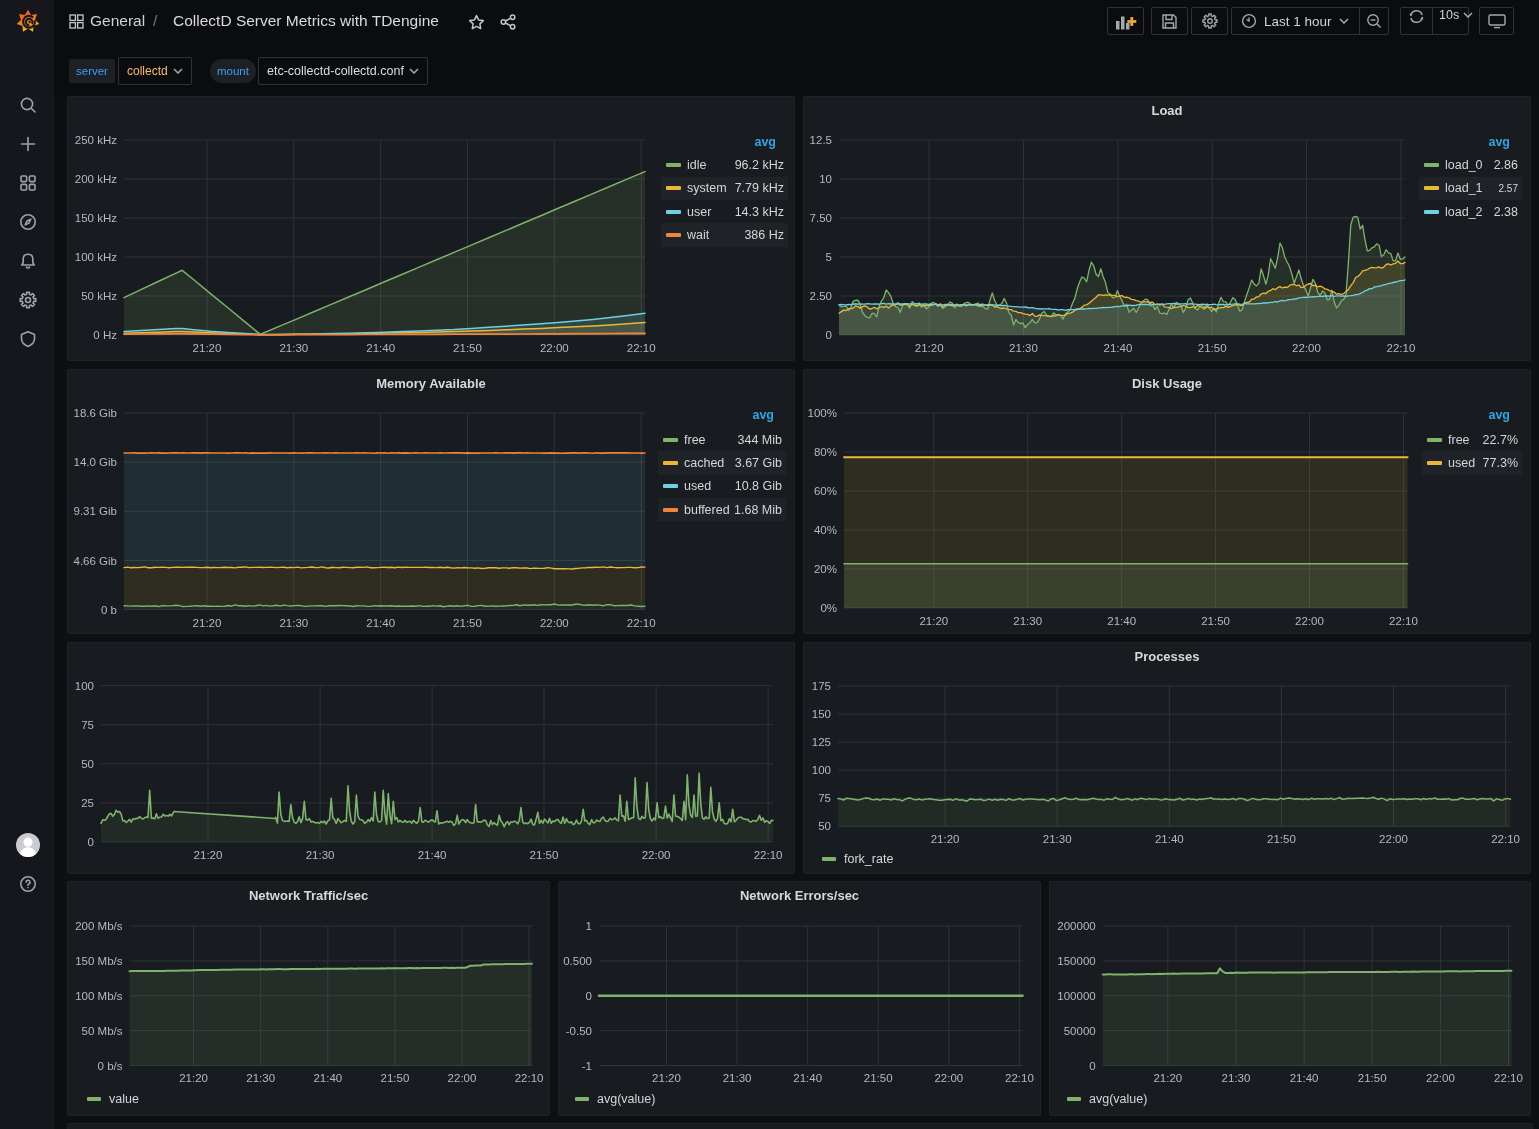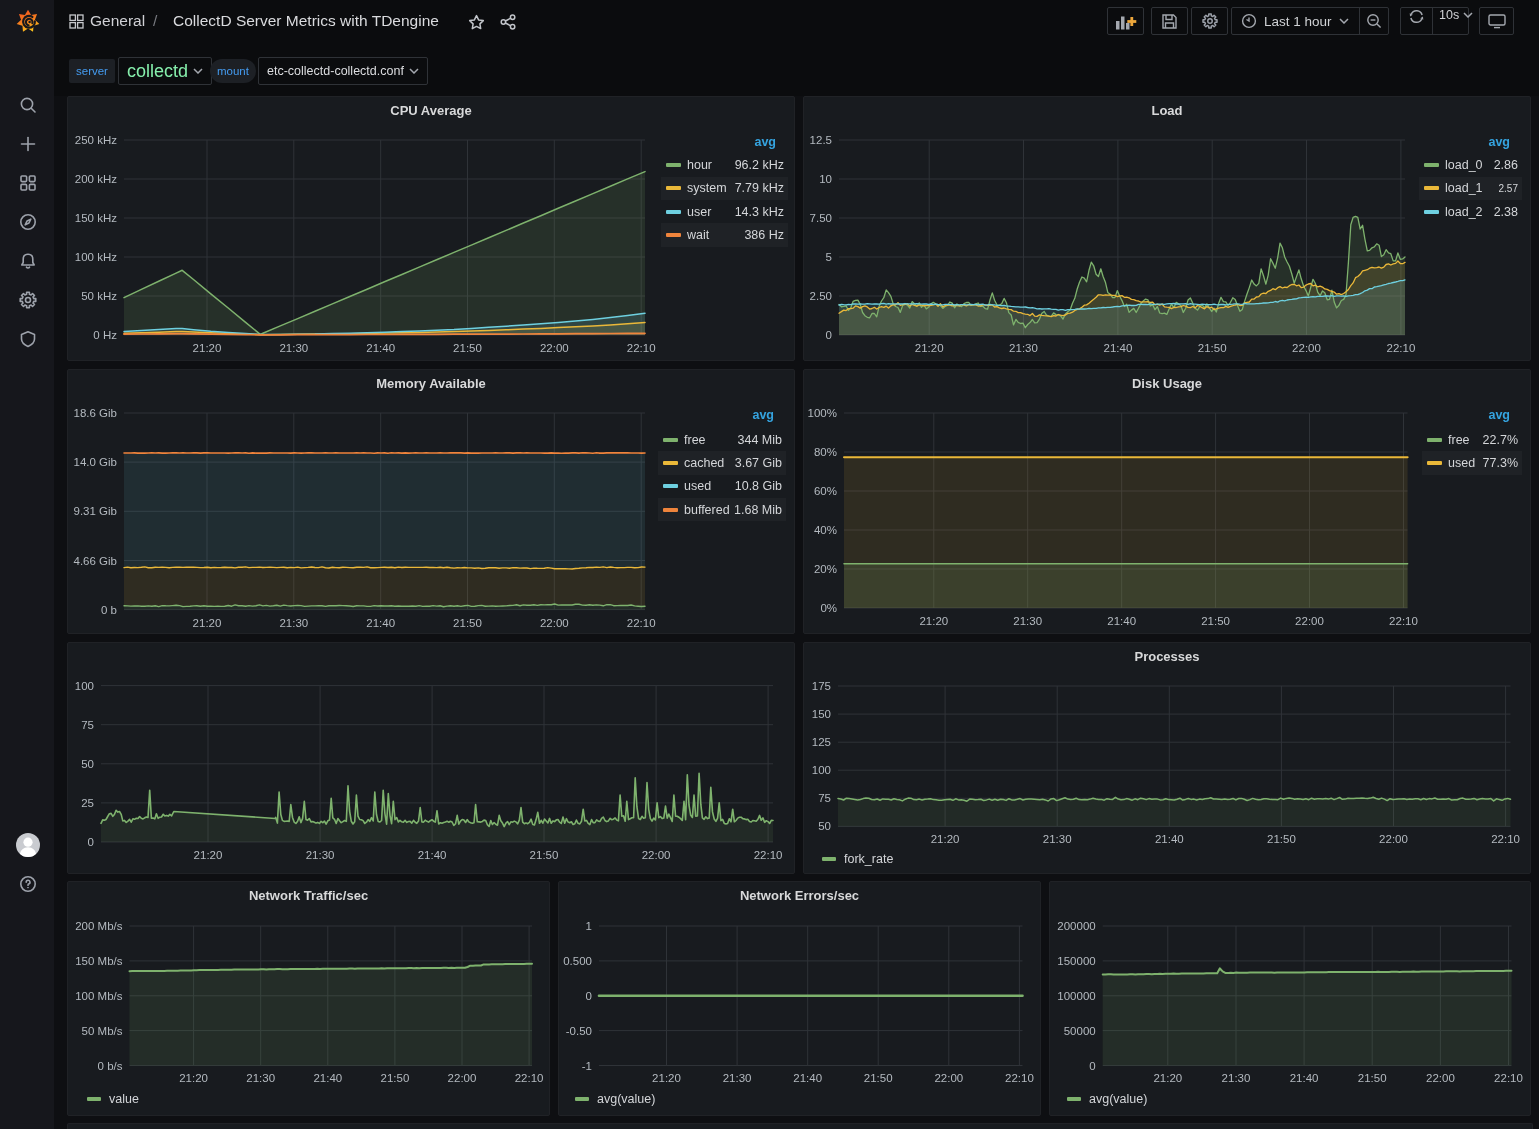--- a/index.html
+++ b/index.html
@@ -37,26 +37,25 @@
       <text x="49.0" y="125.0" text-anchor="end" font-family="Liberation Sans, sans-serif" font-size="11.5" fill="#b4bac0">150 kHz</text>
       <text x="49.0" y="86.0" text-anchor="end" font-family="Liberation Sans, sans-serif" font-size="11.5" fill="#b4bac0">200 kHz</text>
       <text x="49.0" y="47.0" text-anchor="end" font-family="Liberation Sans, sans-serif" font-size="11.5" fill="#b4bac0">250 kHz</text>
       <text x="139.0" y="255.0" text-anchor="middle" font-family="Liberation Sans, sans-serif" font-size="11.5" fill="#b4bac0">21:20</text>
       <text x="225.8" y="255.0" text-anchor="middle" font-family="Liberation Sans, sans-serif" font-size="11.5" fill="#b4bac0">21:30</text>
       <text x="312.7" y="255.0" text-anchor="middle" font-family="Liberation Sans, sans-serif" font-size="11.5" fill="#b4bac0">21:40</text>
       <text x="399.5" y="255.0" text-anchor="middle" font-family="Liberation Sans, sans-serif" font-size="11.5" fill="#b4bac0">21:50</text>
       <text x="486.3" y="255.0" text-anchor="middle" font-family="Liberation Sans, sans-serif" font-size="11.5" fill="#b4bac0">22:00</text>
       <text x="573.2" y="255.0" text-anchor="middle" font-family="Liberation Sans, sans-serif" font-size="11.5" fill="#b4bac0">22:10</text>
     </svg>
-    <div class="ptitle">CPU Average</div>
     <div style="position:absolute;left:593px;top:0;width:127px">
       <div style="position:absolute;right:12px;top:38px;font-size:12.5px;font-weight:700;color:#35a4e0">avg</div>
       <div style="position:absolute;left:0;right:0;top:56.5px;height:23.3px;display:flex;align-items:center;padding:0 4px 0 5px">
         <span style="width:15px;height:4px;border-radius:1px;background:#7EB26D;flex:none"></span>
-        <span style="margin-left:6px;font-size:12.5px;color:#d4d6d9">hour</span>
+        <span style="margin-left:6px;font-size:12.5px;color:#d4d6d9">idle</span>
         <span style="margin-left:auto;font-size:12.5px;color:#d4d6d9">96.2 kHz</span>
       </div>
       <div style="position:absolute;left:0;right:0;top:79.8px;height:23.3px;background:rgba(255,255,255,0.03);display:flex;align-items:center;padding:0 4px 0 5px">
         <span style="width:15px;height:4px;border-radius:1px;background:#EAB839;flex:none"></span>
         <span style="margin-left:6px;font-size:12.5px;color:#d4d6d9">system</span>
         <span style="margin-left:auto;font-size:12.5px;color:#d4d6d9">7.79 kHz</span>
       </div>
       <div style="position:absolute;left:0;right:0;top:103.1px;height:23.3px;display:flex;align-items:center;padding:0 4px 0 5px">
         <span style="width:15px;height:4px;border-radius:1px;background:#6ED0E0;flex:none"></span>
         <span style="margin-left:6px;font-size:12.5px;color:#d4d6d9">user</span>
@@ -539,21 +538,21 @@
     </div>
   </div>
 <div style="position:absolute;left:1479px;top:7px;width:35px;height:28px;border:1px solid #2f3237;border-radius:2px;box-sizing:border-box;display:flex;align-items:center;justify-content:center">
     <svg width="18" height="16" viewBox="0 0 18 16">
       <rect x="1" y="2" width="16" height="10" rx="1.5" stroke="#a4a8af" stroke-width="1.4" fill="none"></rect>
       <line x1="6" y1="14.6" x2="12" y2="14.6" stroke="#a4a8af" stroke-width="1.4"></line>
     </svg>
   </div>
 <div style="position:absolute;left:69px;top:59px;height:24px;padding:0 7px;background:#1d2025;border-radius:2px;display:flex;align-items:center;font-size:11.5px;font-weight:500;color:#449bf0">server</div>
 <div style="position:absolute;left:118px;top:57px;height:28px;border:1px solid #2f3237;border-radius:2px;box-sizing:border-box;display:flex;align-items:center;padding:0 8px;gap:5px">
-    <span style="font-size:18px;color:#86efac">collectd</span>
+    <span style="font-size:12px;color:#fdba74">collectd</span>
     <svg width="10" height="6" viewBox="0 0 10 6">
       <path d="M1,1 L5,5 L9,1" stroke="#a4a8af" stroke-width="1.5" fill="none"></path>
     </svg>
   </div>
 <div style="position:absolute;left:210px;top:59px;height:24px;padding:0 7px;background:#1d2025;border-radius:12px;display:flex;align-items:center;font-size:11.5px;font-weight:500;color:#449bf0">mount</div>
 <div style="position:absolute;left:258px;top:57px;height:28px;border:1px solid #2f3237;border-radius:2px;box-sizing:border-box;display:flex;align-items:center;padding:0 8px;gap:5px">
     <span style="font-size:12.5px;color:#dcdde0">etc-collectd-collectd.conf</span>
     <svg width="10" height="6" viewBox="0 0 10 6">
       <path d="M1,1 L5,5 L9,1" stroke="#a4a8af" stroke-width="1.5" fill="none"></path>
     </svg>

